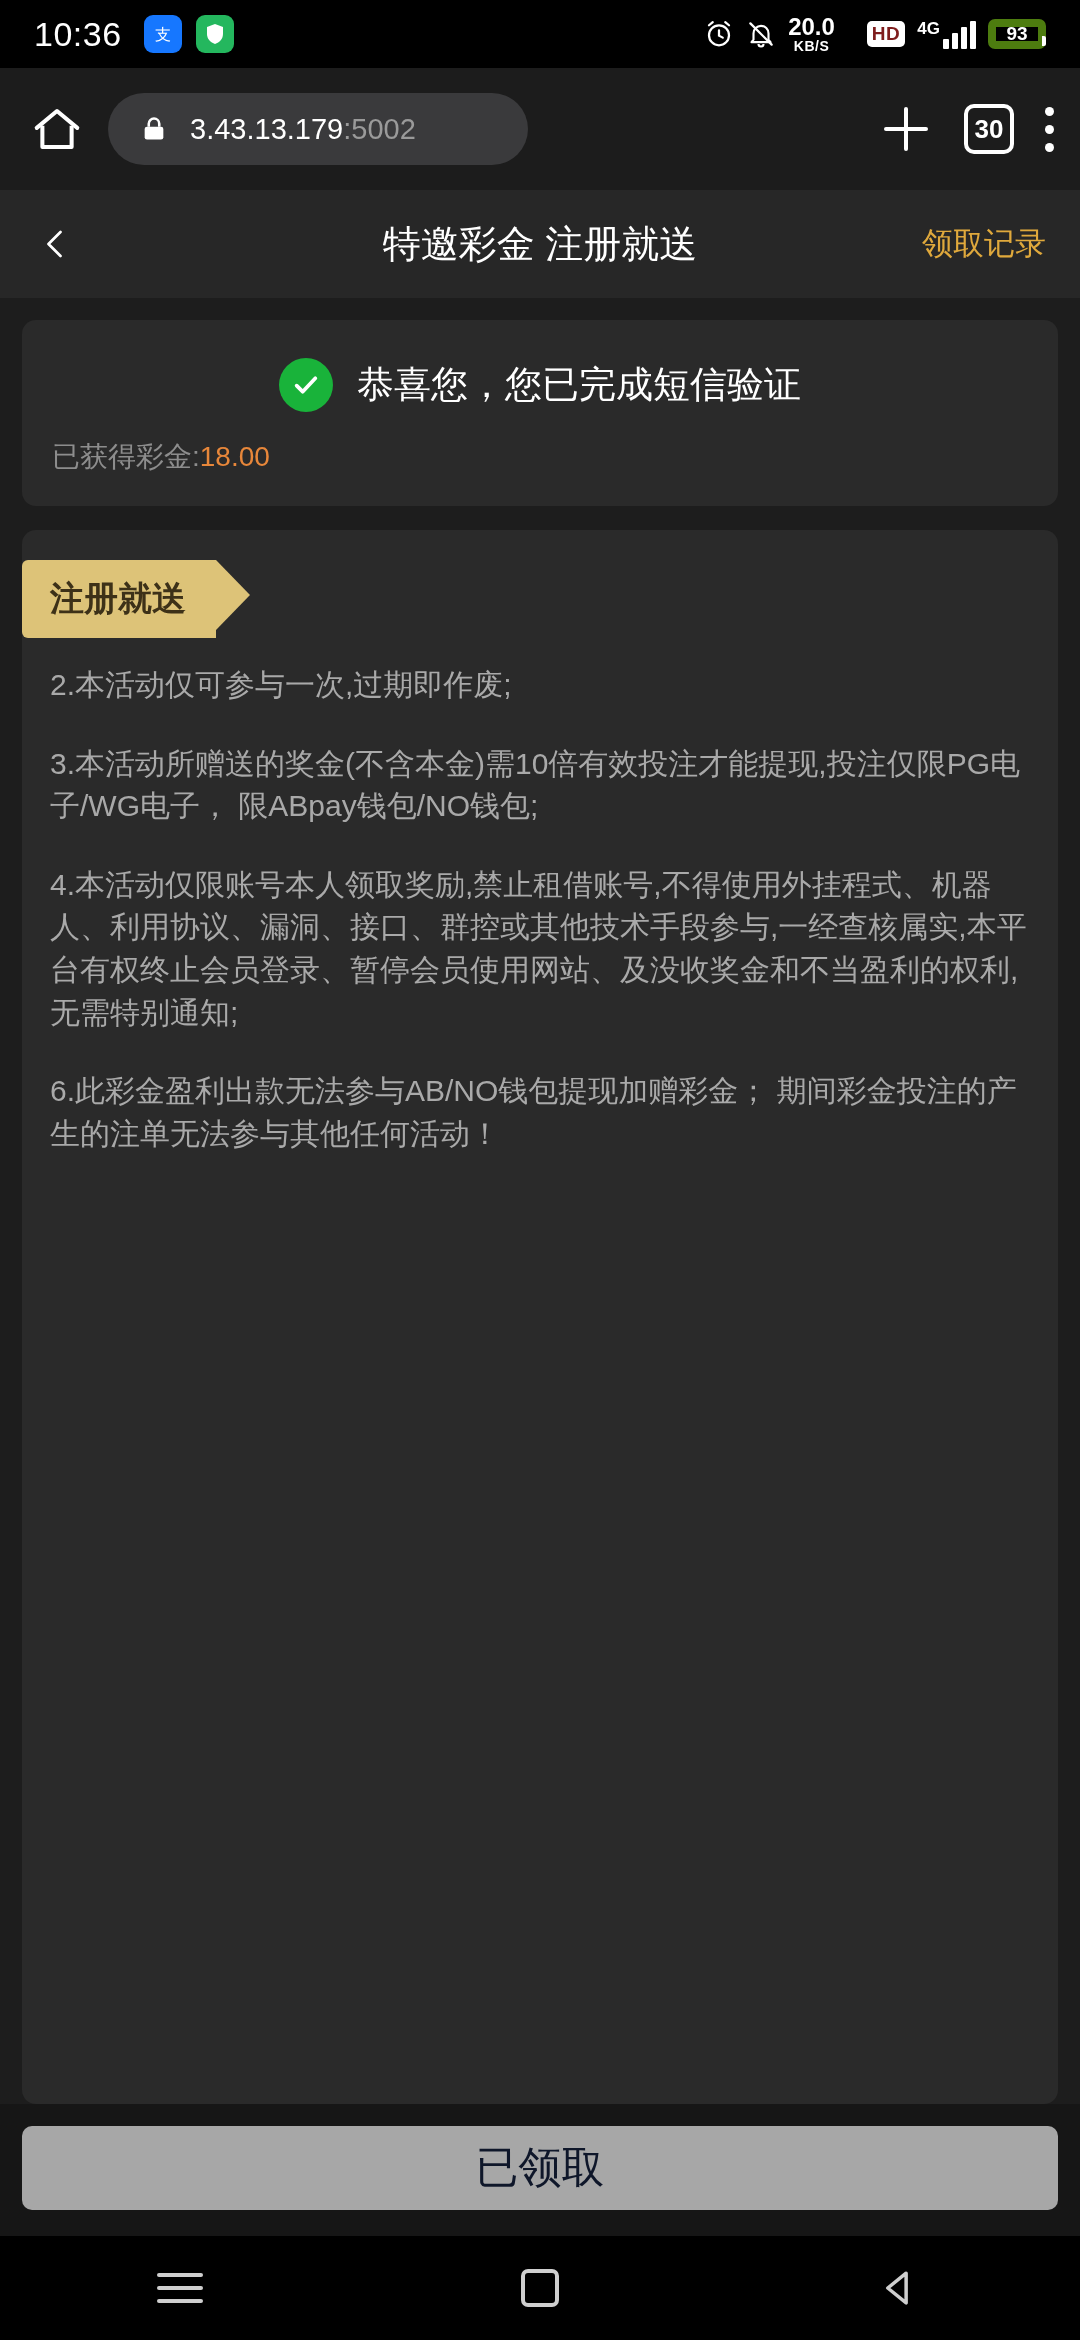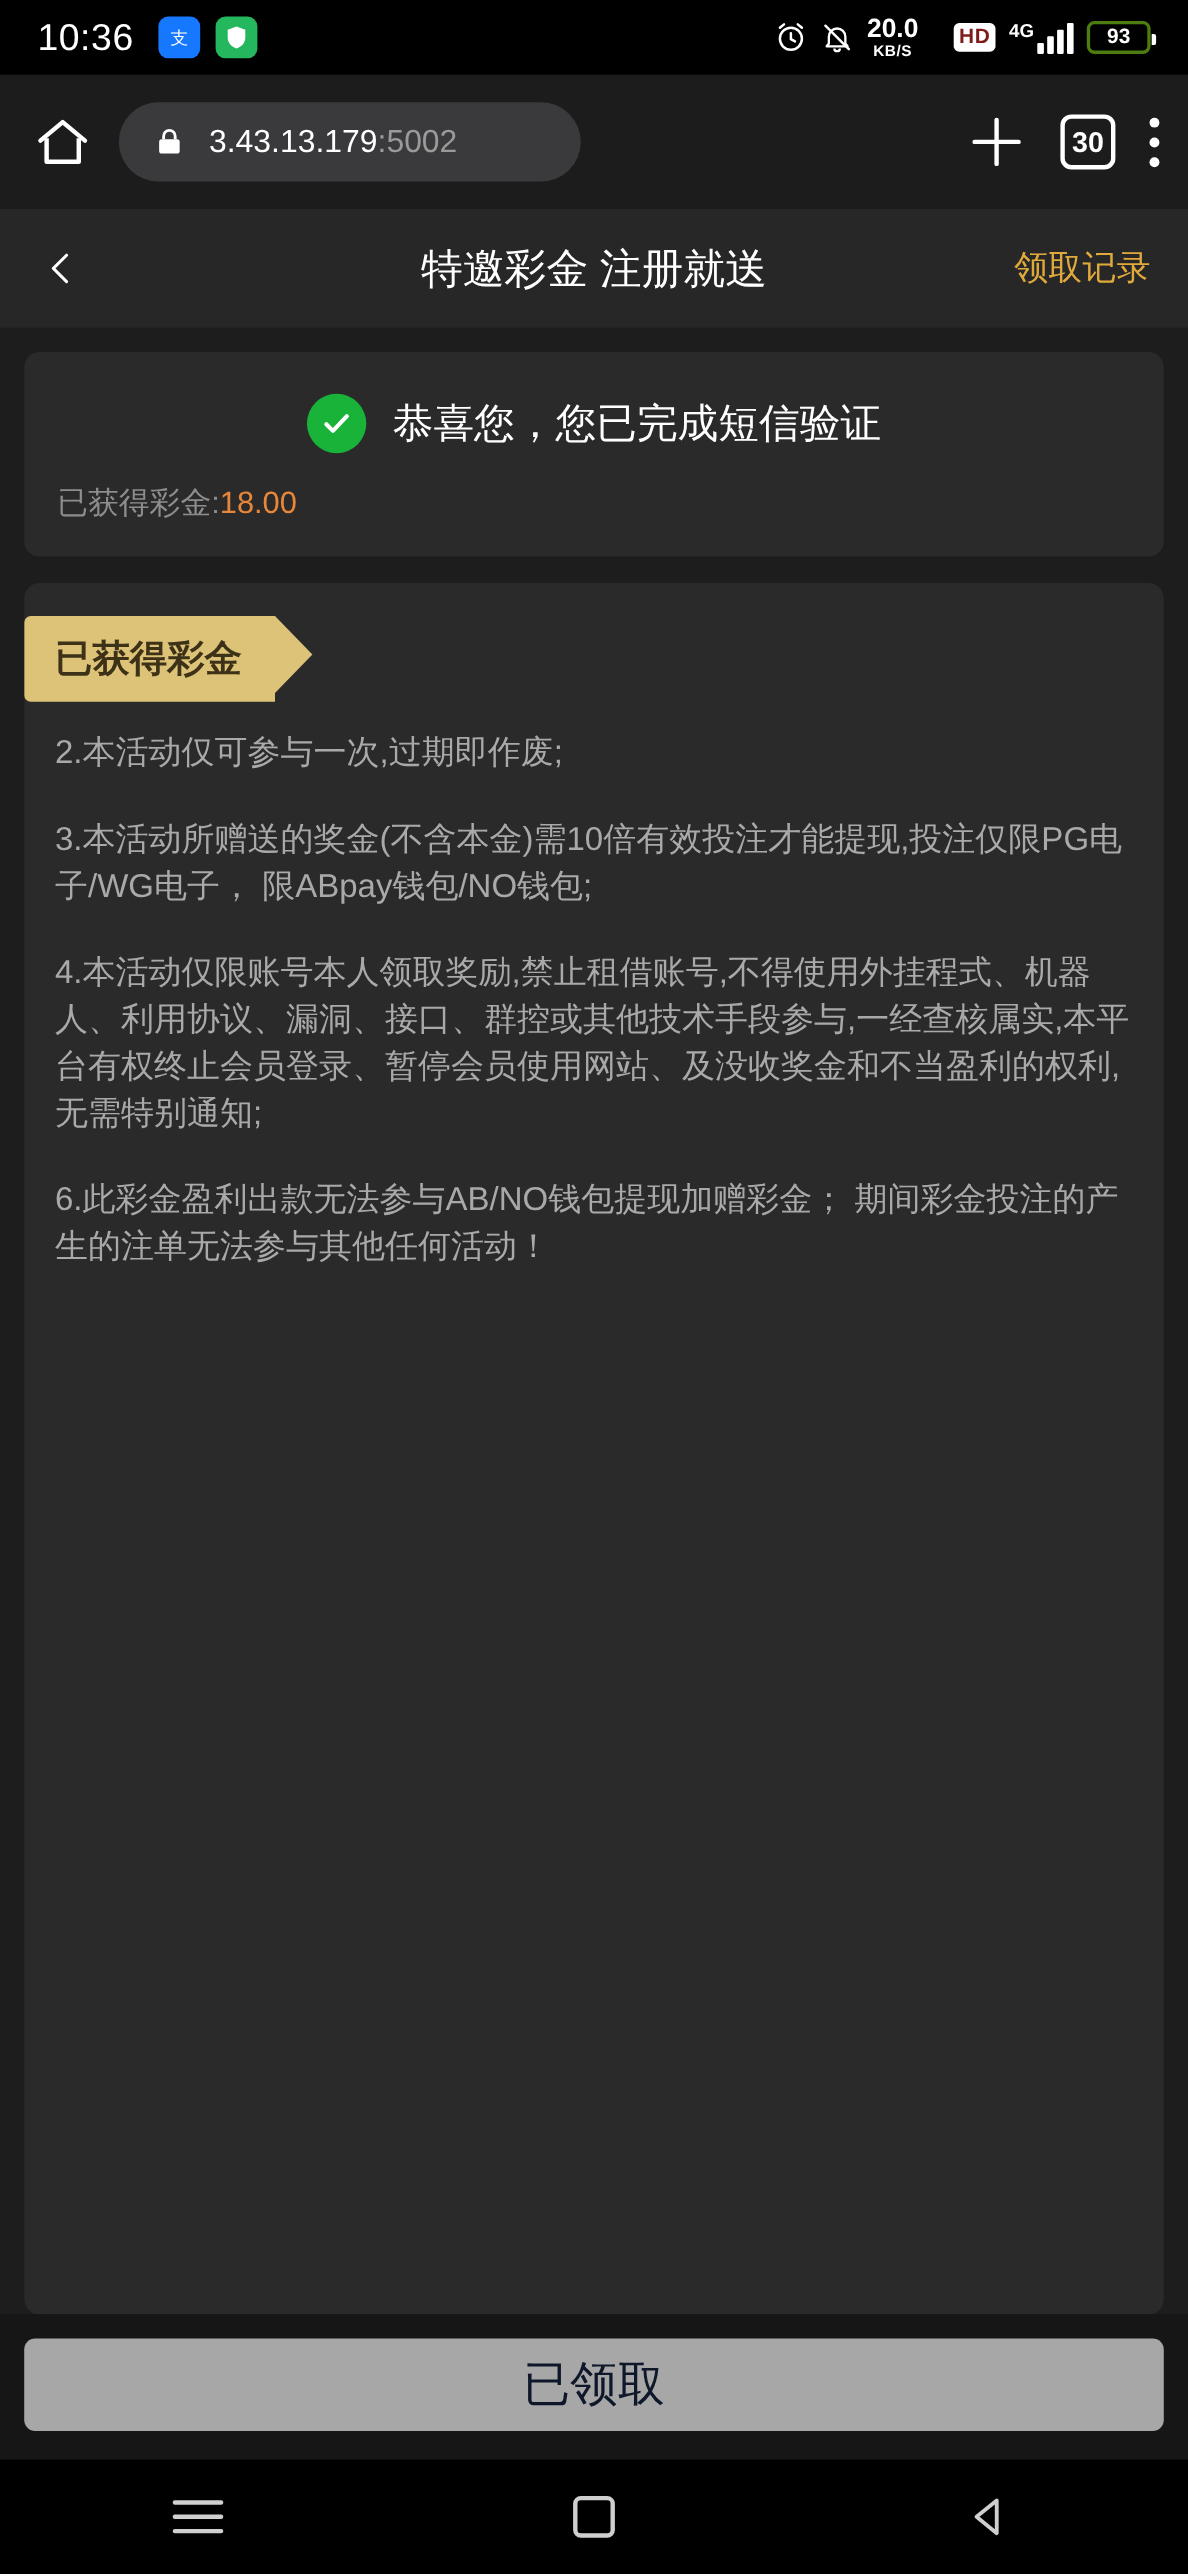--- a/index.html
+++ b/index.html
@@ -76,21 +76,21 @@
   .net-label {
     font-size: 17px;
     font-weight: 700;
     line-height: 1;
     margin-bottom: 12px;
   }
   .bars { display: flex; align-items: flex-end; gap: 3px; height: 28px; }
   .bars i { width: 6px; background: #fff; display: block; border-radius: 1px; }
   .battery {
     width: 58px; height: 30px;
-    border: 3px solid #4d7c0f;
+    border: 8px solid #4d7c0f;
     border-radius: 7px;
     position: relative;
     display: flex; align-items: center; justify-content: center;
     font-size: 19px; font-weight: 700;
   }
   .battery::after {
     content: "";
     position: absolute;
     right: -8px; top: 9px;
     width: 4px; height: 10px;
@@ -400,21 +400,21 @@
         </div>
         <div class="status-text">恭喜您，您已完成短信验证</div>
       </div>
       <div class="amount-row">
         <span>已获得彩金:</span><span class="amount-val">18.00</span>
       </div>
     </div>
 
     <div class="card info-card">
       <div class="ribbon-wrap">
-        <div class="ribbon">已获得彩金</div>
+        <div class="ribbon">注册就送</div>
       </div>
       <div class="rules">
         <p class="rule">2.本活动仅可参与一次,过期即作废;</p>
         <p class="rule">3.本活动所赠送的奖金(不含本金)需10倍有效投注才能提现,投注仅限PG电子/WG电子， 限ABpay钱包/NO钱包;</p>
         <p class="rule">4.本活动仅限账号本人领取奖励,禁止租借账号,不得使用外挂程式、机器人、利用协议、漏洞、接口、群控或其他技术手段参与,一经查核属实,本平台有权终止会员登录、暂停会员使用网站、及没收奖金和不当盈利的权利, 无需特别通知;</p>
         <p class="rule">6.此彩金盈利出款无法参与AB/NO钱包提现加赠彩金； 期间彩金投注的产生的注单无法参与其他任何活动！</p>
       </div>
     </div>
   </div>
 

